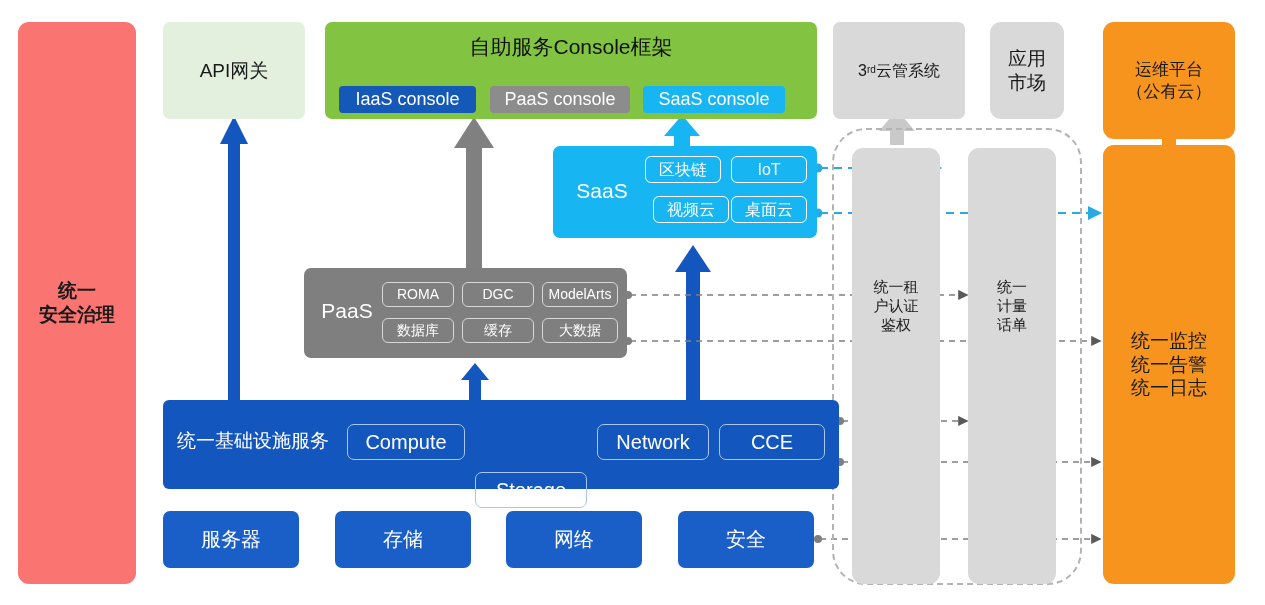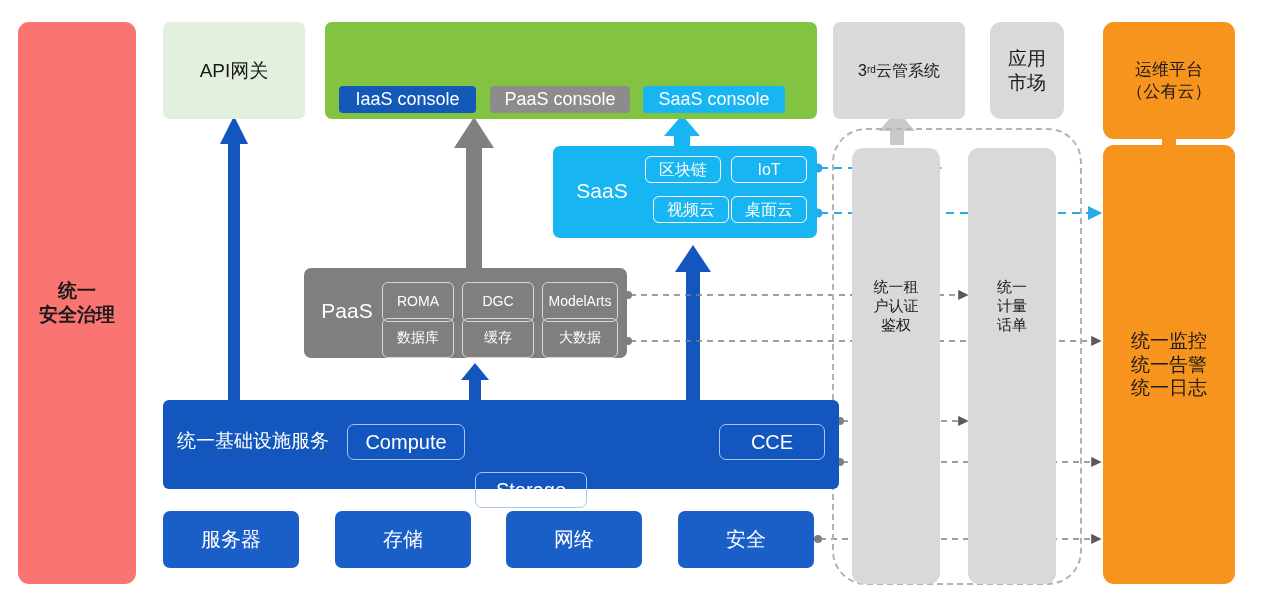--- a/index.html
+++ b/index.html
@@ -148,21 +148,21 @@
   }
   .paas-label {
     position: absolute;
     left: 8px; top: 30px; width: 70px;
     text-align: center;
     color: #ffffff;
     font-size: 21px;
   }
   .paas-chip {
     position: absolute;
-    height: 40px;
+    height: 25px;
     border: 1.5px solid #D8D8D8;
     border-radius: 6px;
     color: #ffffff;
     font-size: 14px;
     display: flex;
     align-items: center;
     justify-content: center;
     box-sizing: border-box;
   }
   .pc-r1 { top: 14px; }
@@ -335,20 +335,21 @@
   </svg>
 
   <div class="box dashed-container"></div>
 
   <div class="box security-bar two-line">统一
 安全治理</div>
 
   <div class="box api-gw">API网关</div>
 
   <div class="box console-frame">
+    <div class="console-title">自助服务Console框架</div>
     <div class="console-chip chip-iaas">IaaS console</div>
     <div class="console-chip chip-paas">PaaS console</div>
     <div class="console-chip chip-saas">SaaS console</div>
   </div>
 
   <div class="box grey-top third-party">
     <span>3</span>
       <sup>rd</sup>
       <span>云管系统</span>
   </div>
@@ -378,20 +379,21 @@
     <div class="paas-chip pc-r1 pc-c3">ModelArts</div>
     <div class="paas-chip pc-r2 pc-c1">数据库</div>
     <div class="paas-chip pc-r2 pc-c2">缓存</div>
     <div class="paas-chip pc-r2 pc-c3">大数据</div>
   </div>
 
   <div class="box infra-bar">
     <div class="infra-label">统一基础设施服务</div>
     <div class="infra-chip ic-compute">Compute</div>
     <div class="infra-chip ic-storage">Storage</div>
+    <div class="infra-chip ic-network">Network</div>
     <div class="infra-chip ic-cce">CCE</div>
   </div>
 
   <div class="box bottom-box bb-1">服务器</div>
   <div class="box bottom-box bb-2">存储</div>
   <div class="box bottom-box bb-3">网络</div>
   <div class="box bottom-box bb-4">安全</div>
 
   <div class="box grey-col gc-auth two-line">统一租
 户认证

